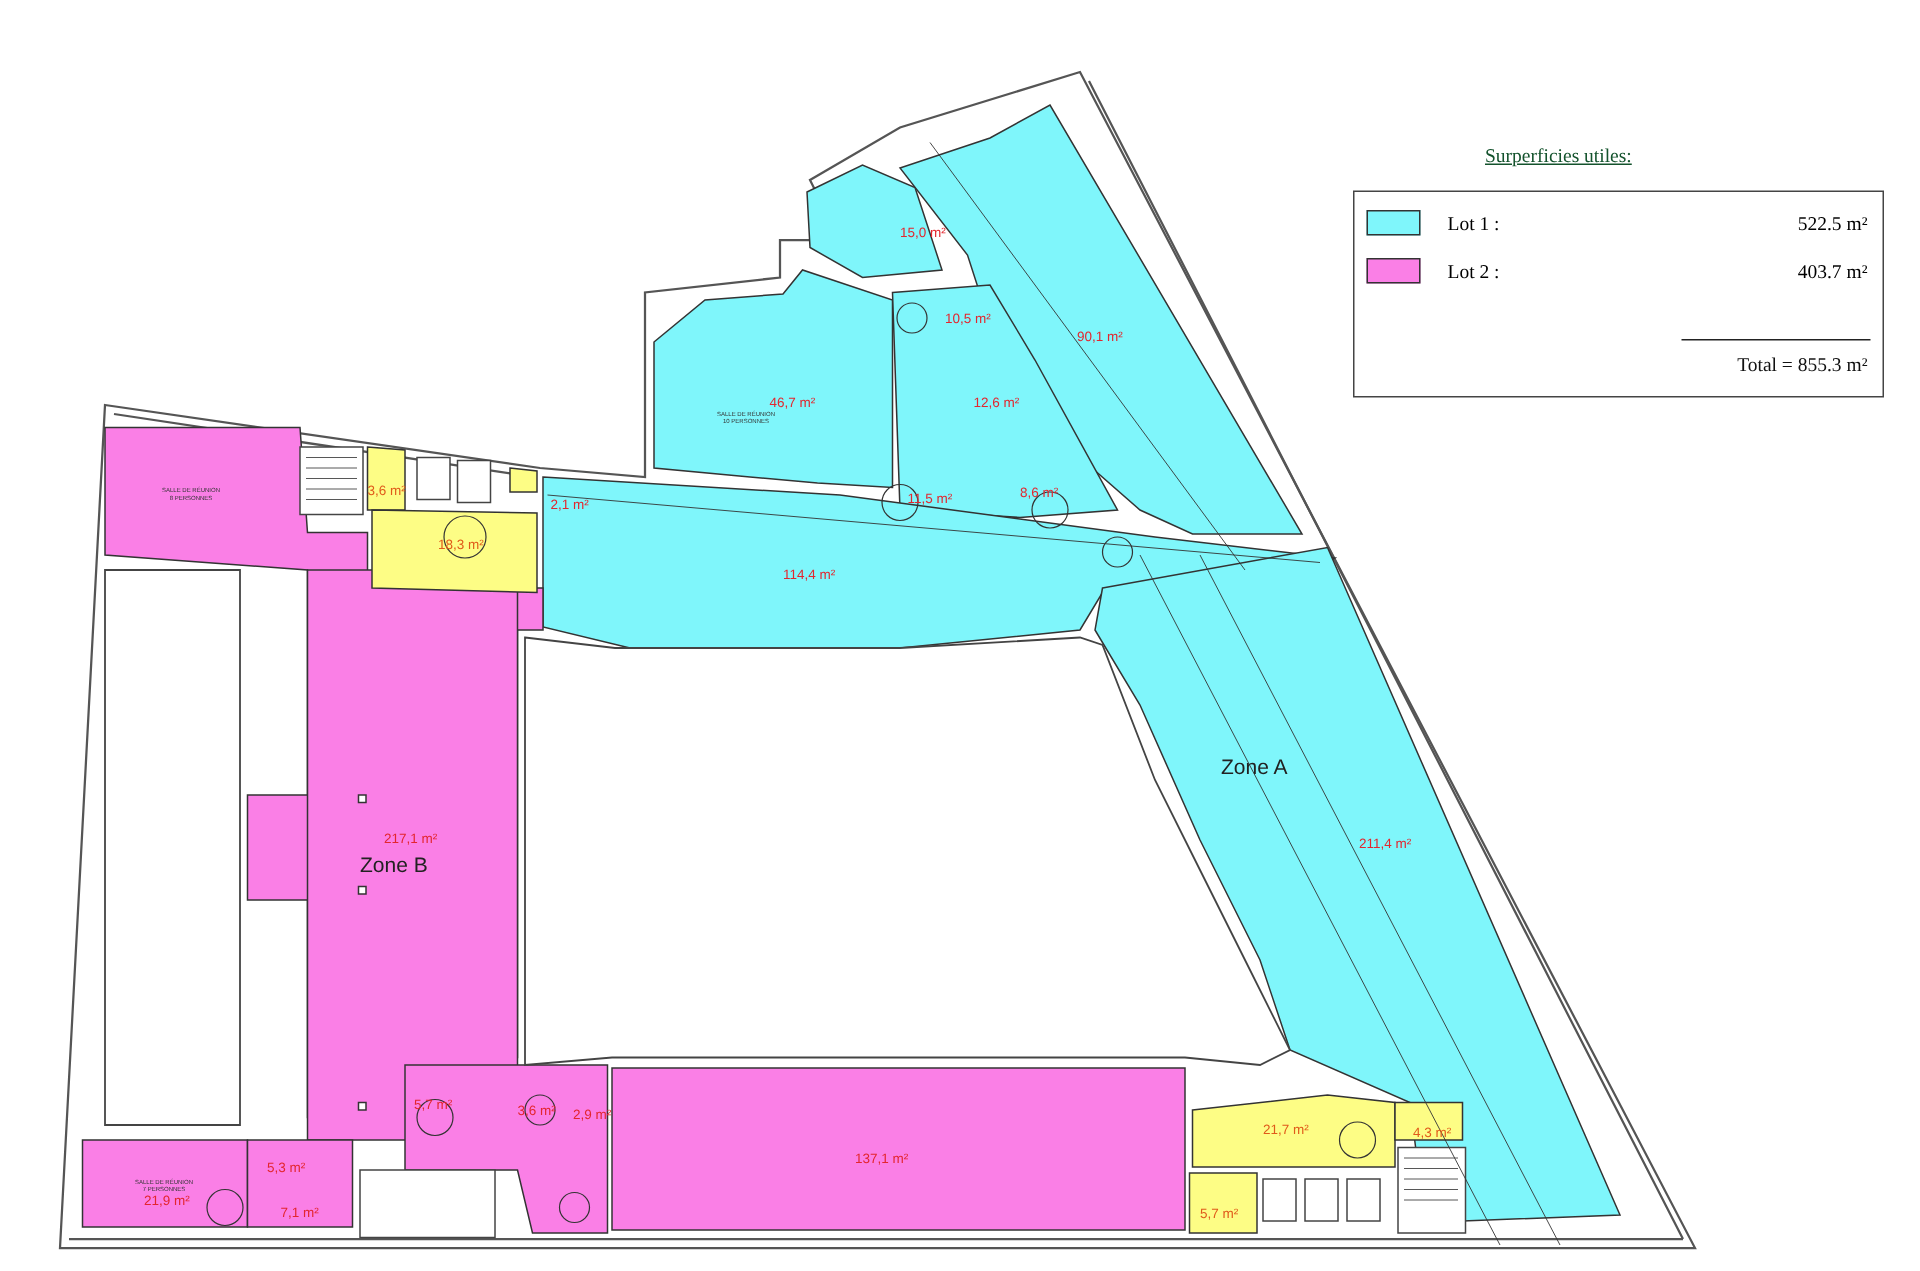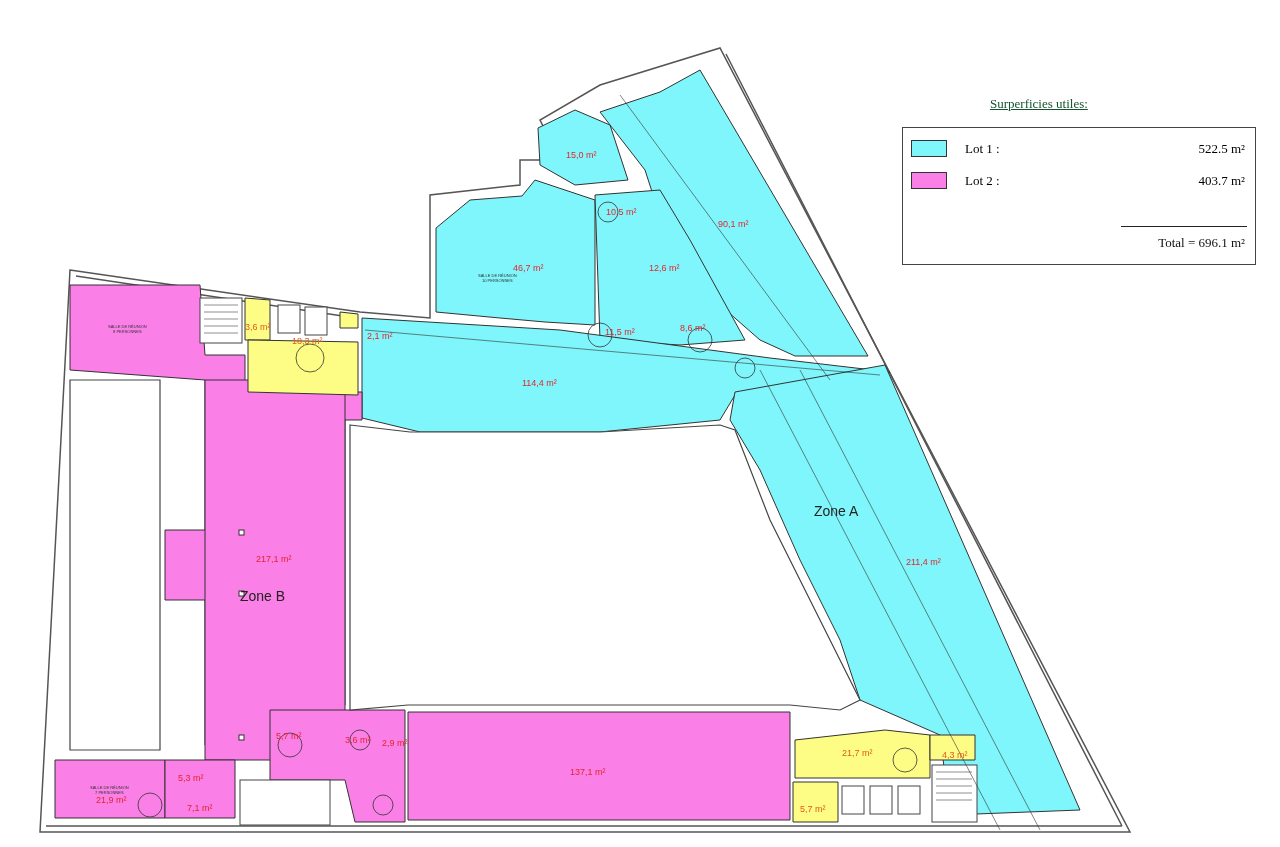--- a/index.html
+++ b/index.html
@@ -102,46 +102,46 @@
     <circle cx="608" cy="212" r="10"></circle>
   </g>
 
   <g fill="#fff" stroke="#333" stroke-width="1">
     <rect x="239" y="530" width="5" height="5"></rect>
       <rect x="239" y="591" width="5" height="5"></rect>
     <rect x="239" y="735" width="5" height="5"></rect>
   </g>
 </svg>
 
-<span class="lbl" style="left:566px;top:150px;">15,0 m²</span>
+<span class="lbl" style="left:600px;top:150px;">15,0 m²</span>
 <span class="lbl" style="left:513px;top:263px;">46,7 m²</span>
-<span class="lbl" style="left:606px;top:207px;">10,5 m²</span>
+<span class="lbl" style="left:630px;top:207px;">10,5 m²</span>
 <span class="lbl" style="left:718px;top:219px;">90,1 m²</span>
 <span class="lbl" style="left:649px;top:263px;">12,6 m²</span>
 <span class="lbl" style="left:605px;top:311px;margin-top:16px;">11,5 m²</span>
 <span class="lbl" style="left:680px;top:323px;">8,6 m²</span>
 <span class="lbl" style="left:367px;top:331px;">2,1 m²</span>
 <span class="lbl" style="left:522px;top:378px;">114,4 m²</span>
 <span class="lbl" style="left:868px;top:557px;margin-left:38px;">211,4 m²</span>
 <span class="lbl" style="left:256px;top:554px;">217,1 m²</span>
 <span class="lbl" style="left:276px;top:731px;">5,7 m²</span>
 <span class="lbl" style="left:345px;top:735px;">3,6 m²</span>
 <span class="lbl" style="left:382px;top:738px;">2,9 m²</span>
 <span class="lbl" style="left:178px;top:773px;">5,3 m²</span>
 <span class="lbl" style="left:96px;top:795px;">21,9 m²</span>
 <span class="lbl" style="left:187px;top:803px;">7,1 m²</span>
 <span class="lbl" style="left:570px;top:767px;">137,1 m²</span>
 <span class="lbl" style="left:245px;top:322px;color:#e05a1a;">3,6 m²</span>
-<span class="lbl" style="left:292px;top:336px;color:#e05a1a;">18,3 m²</span>
+<span class="lbl" style="left:292px;top:358px;color:#e05a1a;">18,3 m²</span>
 <span class="lbl" style="left:842px;top:748px;color:#e05a1a;">21,7 m²</span>
 <span class="lbl" style="left:942px;top:750px;color:#e05a1a;">4,3 m²</span>
 <span class="lbl" style="left:800px;top:804px;color:#e05a1a;">5,7 m²</span>
 
 <span class="zone" style="left:814px;top:503px;">Zone A</span>
-<span class="zone" style="left:240px;top:568px;margin-top:20px;">Zone B</span>
+<span class="zone" style="left:240px;top:568px;">Zone B</span>
 
 <span class="room" style="left: 478px; top: 273px; white-space: pre;">SALLE DE RÉUNION
 10 PERSONNES</span>
 <span class="room" style="left: 108px; top: 324px; white-space: pre;">SALLE DE RÉUNION
 8 PERSONNES</span>
 <span class="room" style="left: 90px; top: 785px; white-space: pre;">SALLE DE RÉUNION
 7 PERSONNES</span>
 
 <div class="legend-title">Surperficies utiles:</div>
 <div class="legend-box">
@@ -149,14 +149,14 @@
     <span class="swatch" style="background:#7ff6fb;"></span>
     <span class="legend-label">Lot 1 :</span>
     <span class="legend-value">522.5 m²</span>
   </div>
   <div class="legend-row" style="top:44px;">
     <span class="swatch" style="background:#fa7fe6;"></span>
     <span class="legend-label">Lot 2 :</span>
     <span class="legend-value">403.7 m²</span>
   </div>
   <div class="legend-rule"></div>
-  <div class="legend-total">Total = 696.1 m²</div>
+  <div class="legend-total">Total = 855.3 m²</div>
 </div>
 
 </body></html>

